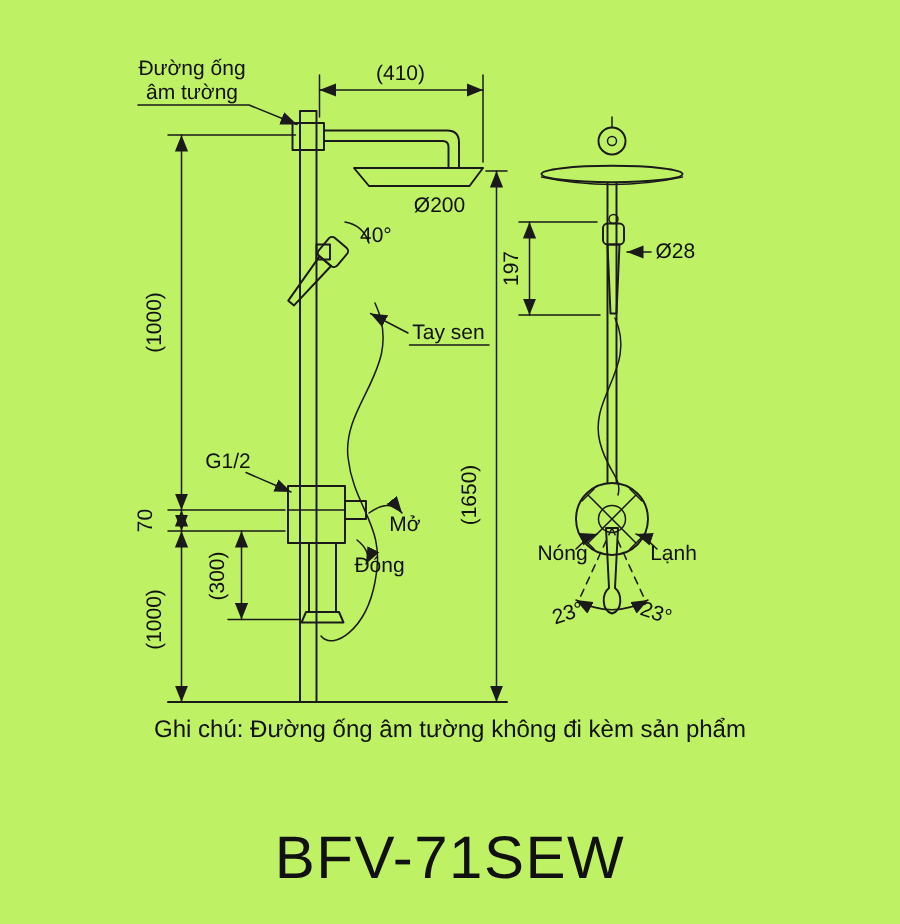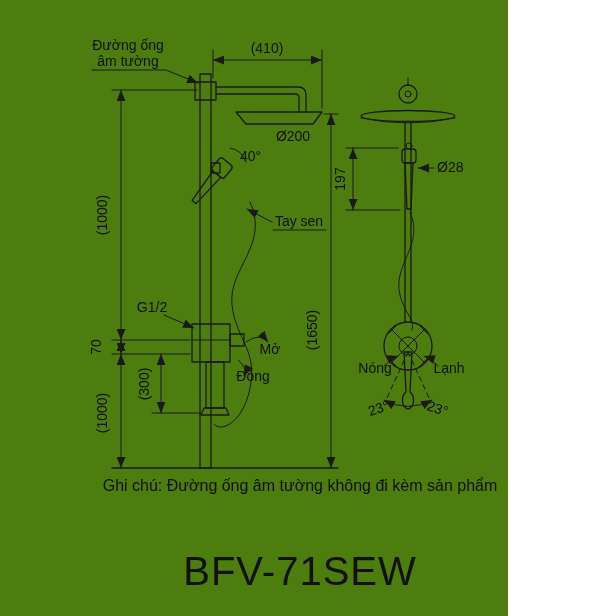--- a/index.html
+++ b/index.html
@@ -1,20 +1,20 @@
 <!DOCTYPE html>
 <html><head>
 <meta charset="utf-8">
 <style>
   html, body { margin: 0; padding: 0; background: #ffffff; }
   .page {
     position: relative;
-    width: 508px;
+    width: 600px;
     height: 616px;
-    background: #4d7c0f;
+    background: #bef264;
     overflow: hidden;
     font-family: "Liberation Sans", sans-serif;
   }
   svg { display: block; font-family: "Liberation Sans", sans-serif; }
   g.shapes { fill: none; stroke: #1a1a1a; stroke-width: 1.3; stroke-linecap: round; stroke-linejoin: round; }
   g.shapes .thin { stroke-width: 1; }
   g.shapes .dash { stroke-dasharray: 5 4; stroke-width: 1; }
   g.labels { fill: #111111; stroke: none; font-size: 14px; }
   g.labels text { fill: #111111; }
   text.note { font-size: 16px; }

